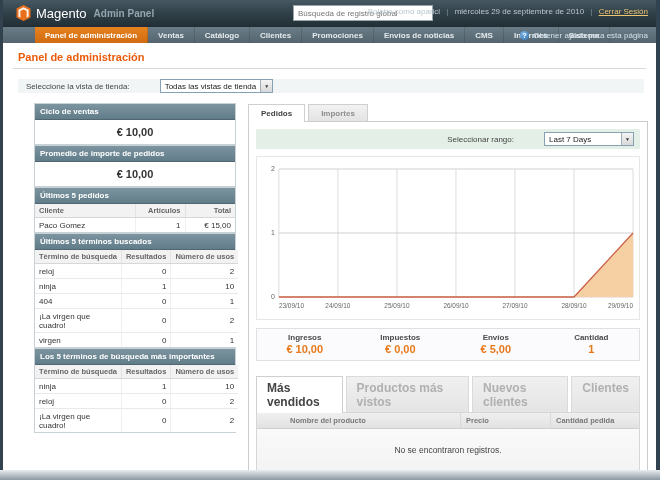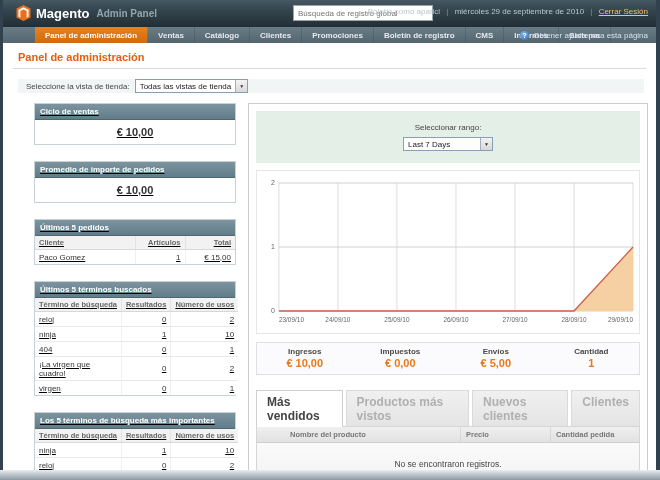--- a/index.html
+++ b/index.html
@@ -7,21 +7,21 @@
   body { font-family:"Liberation Sans", sans-serif; }
   .viewport { position:relative; width:660px; height:480px; background:#31414e; overflow:hidden; }
   .frame-bottom { position:absolute; left:0; right:0; bottom:0; height:10px;
     background:linear-gradient(180deg,#e9edef 0%,#a6b1b9 70%,#8d99a2 100%); }
   .app { position:absolute; left:3px; top:0; right:4px; bottom:10px; background:#ffffff; overflow:hidden; }
 
   
   .hdr { position:relative; height:27px; background:linear-gradient(180deg,#465862 0%,#32424b 45%,#222e35 100%); }
   .logo { position:absolute; left:13px; top:5px; display:flex; align-items:center; gap:5px; }
   .logo-badge { width:15px; height:16px; }
-  .logo-name { color:#fff; font-size:13px; font-weight:bold; letter-spacing:0; }
+  .logo-name { color:#fff; font-size:13px; font-weight:normal; letter-spacing:0; }
   .logo-sub { color:#93a5af; font-size:10px; font-weight:bold; margin-left:2px; }
   .hdr-search { position:absolute; left:290px; top:5px; width:140px; height:16px;
     font-size:8px; color:#777; border:1px solid #9aa6ad; padding:0 4px; font-family:"Liberation Sans",sans-serif; }
   .hdr-right { position:absolute; right:8px; top:7px; font-size:8px; color:#b9c6cc; white-space:nowrap; }
   .hdr-right .sep { color:#7d8d96; margin:0 4px; }
   .logout { color:#edc56f; text-decoration:underline; cursor:pointer; }
 
   
   .nav { position:relative; height:16px; background:linear-gradient(180deg,#6a7c87 0%,#54656f 100%);
     display:flex; align-items:stretch; padding-left:32px; }
@@ -33,32 +33,32 @@
   .help-ico { width:9px; height:9px; border-radius:50%; background:radial-gradient(circle at 35% 30%,#7db4e8,#2f6fb2);
     color:#fff; font-size:7px; font-weight:bold; display:flex; align-items:center; justify-content:center; line-height:1; }
 
   
   .page-title { margin:8px 12px 0 15px; font-size:11px; font-weight:bold; color:#ea5b0a; }
   .title-hr { margin:5px 10px 0 10px; border:none; border-top:1px solid #d9d9d9; }
   .store-bar { margin:10px 12px 0 15px; background:#f1f5f5; padding:0 8px; font-size:8px; color:#444;
     display:flex; align-items:center; gap:5px; }
 
   .fakesel { display:inline-flex; align-items:center; height:14px; background:#fff;
-    border:1px solid #86a0b4; cursor:pointer; }
+    border:1px solid #86a0b4; cursor:pointer;margin-left:25px; }
   .fakesel .txt { font-size:8px; color:#222; padding:0 4px; white-space:nowrap; }
   .fakesel .arrow { width:12px; align-self:stretch; background:linear-gradient(180deg,#f4f4f4,#d8d8d8);
     border-left:1px solid #9fb0bc; display:flex; align-items:center; justify-content:center;
     font-size:5px; color:#333; }
 
   
   .main { display:flex; margin:10px 8px 0 15px; gap:12px; align-items:flex-start; }
   .leftcol { width:202px; margin-left:16px; flex:none; }
   .rightcol { flex:1; min-width:0; }
 
-  .lbox { margin-bottom:16px; border:1px solid #c8d1d6;text-decoration:underline; }
+  .lbox { margin-bottom:0; border:1px solid #c8d1d6; }
   .lbox-h { background:linear-gradient(180deg,#7c949f 0%,#617d8a 100%); color:#fff; font-size:8px;
     font-weight:bold; padding:3px 5px; border-bottom:1px solid #51666f; }
   .lbox-val { background:#fff; text-align:center; font-size:11px; font-weight:bold; color:#333; padding:6px 0; }
 
   table.mini { width:100%; border-collapse:collapse; background:#fff; }
   table.mini th { background:#f2f2f2; color:#666; font-size:7.5px; font-weight:bold; text-align:left;
     padding:2px 4px; border-bottom:1px solid #d7d7d7; border-right:1px solid #e3e3e3; white-space:nowrap; }
   table.mini td { font-size:8px; color:#333; padding:2.5px 4px; border-bottom:1px solid #e9e9e9;
     border-right:1px solid #efefef; }
   table.mini th:last-child, table.mini td:last-child { border-right:none; }
@@ -66,22 +66,22 @@
   table.mini .num { text-align:right; }
   table.mini tr.datarow { cursor:pointer; }
 
   
   .tabs-row { display:flex; gap:3px; }
   .tab { font-size:8px; font-weight:bold; padding:4px 12px; border:1px solid #cfcfcf; border-bottom:none;
     background:linear-gradient(180deg,#f2f2f2,#e2e2e2); color:#8d8d8d; cursor:pointer; position:relative; top:1px; }
   .tab.active { background:#fff; color:#444; z-index:2; }
   .panel { border:1px solid #cccccc; background:#fff; padding:7px; position:relative; z-index:1; }
 
-  .range-bar { background:#e3efe7; padding:12px 6px; display:flex; justify-content:flex-end;
-    align-items:center; gap:5px; font-size:8px; color:#444;flex-direction:column; }
+  .range-bar { background:#e3efe7; padding:3px 6px; display:flex; justify-content:flex-end;
+    align-items:center; gap:5px; font-size:8px; color:#444; }
   .range-bar .fakesel { width:90px; justify-content:space-between; }
 
   .chart-box { margin-top:7px; border:1px solid #e6e6e6; background:#fff; padding:4px 2px 2px 2px; }
   .chart-box svg { display:block; overflow:visible; width:100%; height:156px; }
 
   .stats { margin-top:8px; border:1px solid #e0e0e3; background:#fbfafc; display:flex; }
   .stat { flex:1; text-align:center; padding:4px 0 5px; }
   .stat .lab { font-size:8px; font-weight:bold; color:#4a4a4a; }
   .stat .val { font-size:11px; font-weight:bold; color:#e8791a; margin-top:1px; }
 
@@ -123,21 +123,21 @@
         <span class="logout">Cerrar Sesión</span>
       </div>
     </div>
 
     <div class="nav">
       <a class="active">Panel de administración</a>
       <a>Ventas</a>
       <a>Catálogo</a>
       <a>Clientes</a>
       <a>Promociones</a>
-      <a>Boletín de registro</a>
+      <a>Envíos de noticias</a>
       <a>CMS</a>
       <a>Informes</a>
       <a>Sistema</a>
       <div class="nav-help">
         <span class="help-ico">?</span>
         <span>Obtener ayuda para esta página</span>
       </div>
     </div>
 
     <div class="page-title">Panel de administración</div>
@@ -251,20 +251,24 @@
                 <td class="num">0</td>
                 <td class="num">2</td>
               </tr>
 
             </tbody>
           </table>
         </div>
       </div>
 
       <div class="rightcol">
+        <div class="tabs-row">
+          <div class="tab active">Pedidos</div>
+          <div class="tab">Importes</div>
+        </div>
 
         <div class="panel">
           <div class="range-bar">
             <span>Seleccionar rango:</span>
             <span class="fakesel">
               <span class="txt">Last 7 Days</span>
               <span class="arrow">▼</span>
             </span>
           </div>
 

